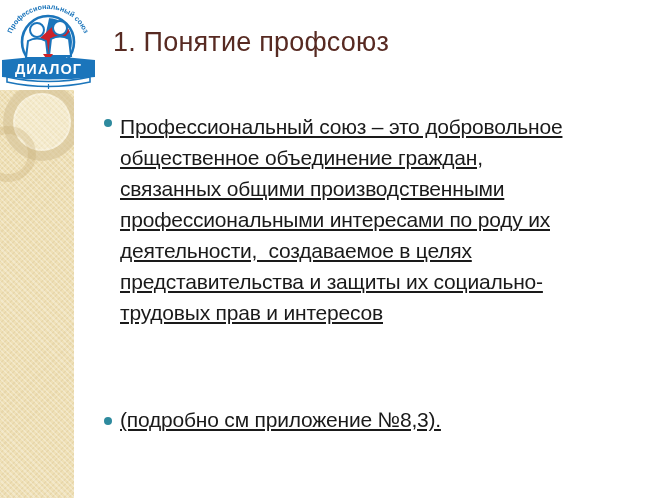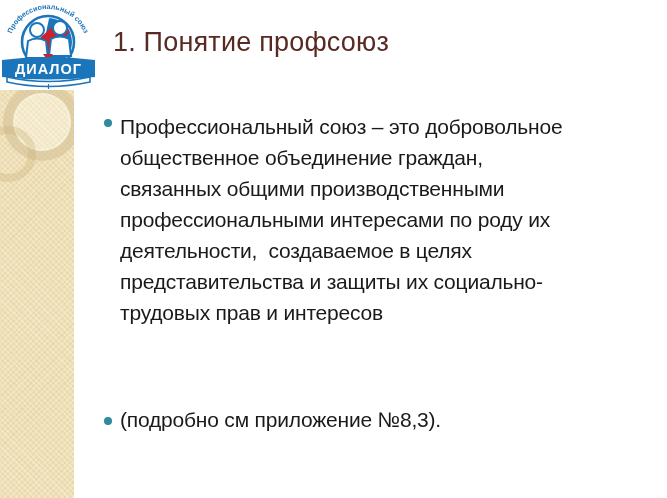--- a/index.html
+++ b/index.html
@@ -44,20 +44,21 @@
     letter-spacing:0.2px;
     white-space:pre;
   }
   
   .bullet-text{
     position:absolute;left:120px;
     font-size:21px;line-height:31px;
     color:#1a1a1a;
     white-space:pre;
     letter-spacing:-0.2px;
+    text-decoration:underline;
   }
   .bullet-text.b1{top:111px;}
   .bullet-text.b2{top:404px;}
   .bullet-dot{
     position:absolute;left:104px;width:8px;height:8px;border-radius:50%;
     background:#2e8a9e;
   }
   .bullet-dot.d1{top:119px;}
   .bullet-dot.d2{top:417px;}
 </style>

